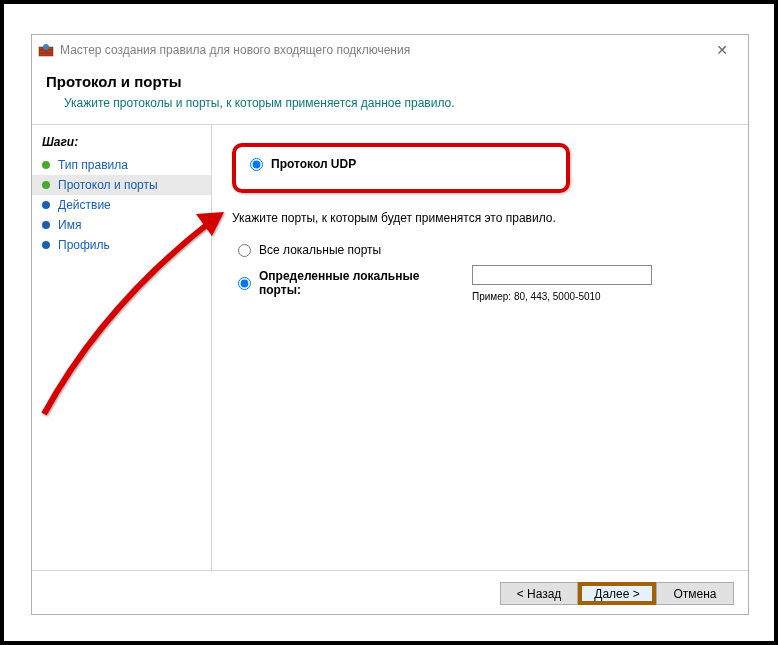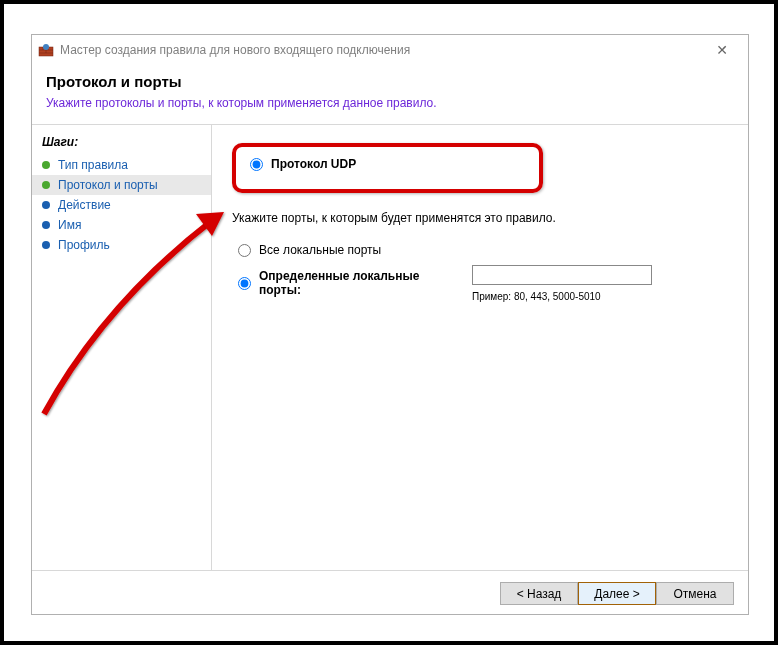--- a/index.html
+++ b/index.html
@@ -49,21 +49,22 @@
     padding: 8px 14px 8px 14px;
   }
   .header h1 {
     margin: 0 0 6px 0;
     font-size: 15px;
     font-weight: bold;
     color: #000;
   }
   .header .sub {
     font-size: 12px;
-    color: #6d28d9;
+    color: #0f766e;
+    margin-left: 18px;
   }
   .divider-top {
     border-top: 1px solid #d8d8d8;
     margin-top: 6px;
   }
   .body {
     display: flex;
     height: 445px;
   }
   .sidebar {
@@ -105,21 +106,21 @@
   .prompt {
     font-size: 12px;
     margin-bottom: 18px;
   }
   .highlight-box {
     border: 4px solid #d40000;
     border-radius: 10px;
     box-shadow: 1px 1px 3px rgba(0,0,0,0.3);
     padding: 4px 14px 12px 14px;
     margin-bottom: 18px;
-    width: 311px;
+    width: 338px;
   }
   .radio-row {
     display: flex;
     align-items: center;
     margin: 6px 0;
     font-size: 12px;
   }
   .radio-row input[type=radio] {
     margin: 0 8px 0 0;
     width: 13px; height: 13px;
@@ -160,21 +161,21 @@
   .btn {
     min-width: 78px;
     height: 23px;
     font-size: 12px;
     background: #e1e1e1;
     border: 1px solid #adadad;
     cursor: default;
     padding: 0 10px;
   }
   .btn.primary {
-    border: 1px solid #a16207;
+    border: 4px solid #a16207;
     background: #e5f1fb;
   }
   
   .arrow-svg {
     position: absolute;
     left: 20px; top: 170px;
     width: 230px; height: 250px;
     pointer-events: none;
   }
 </style>

